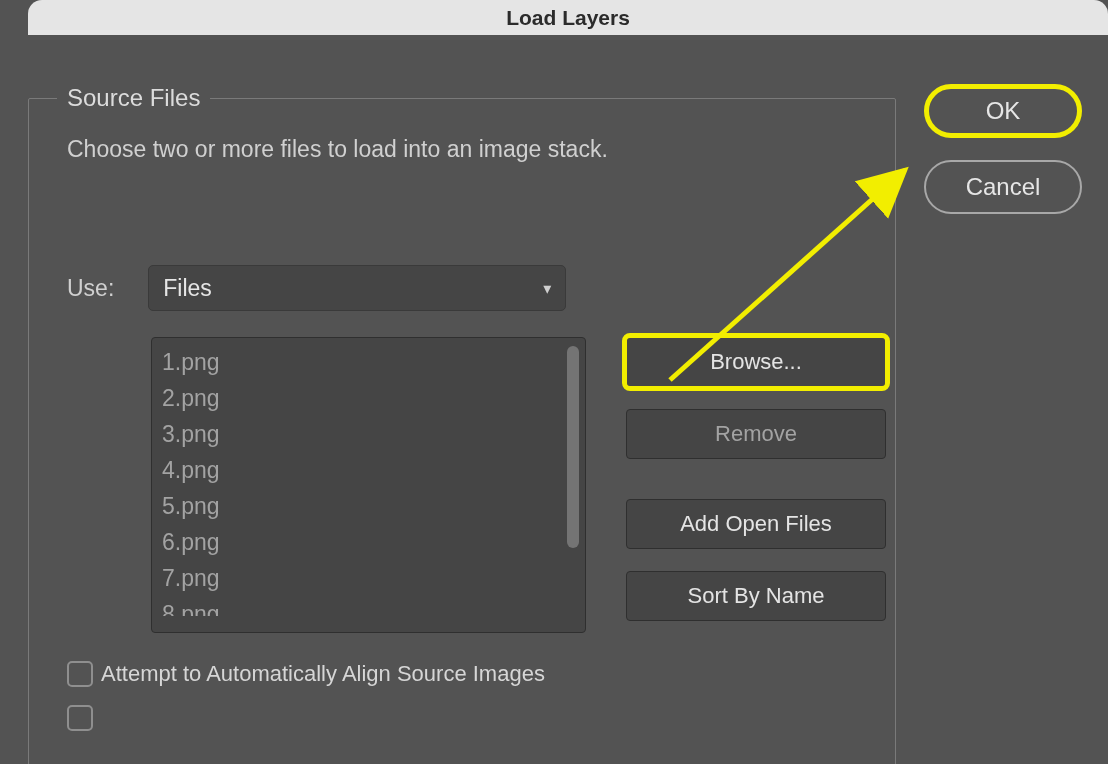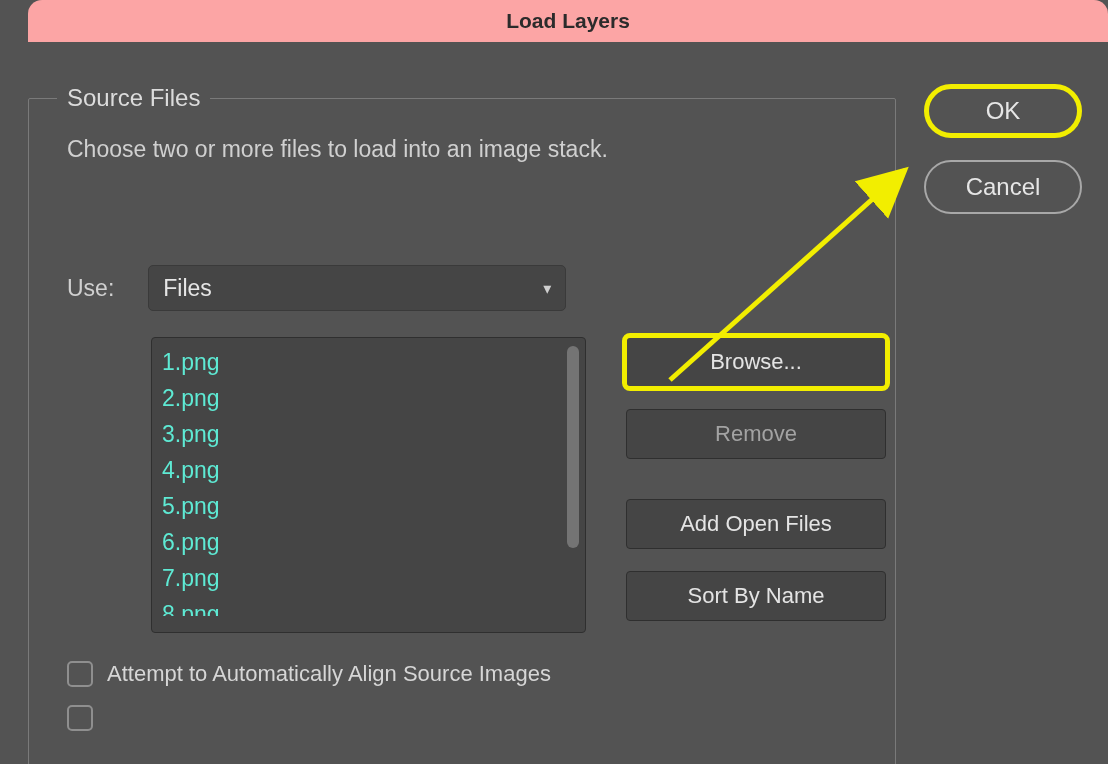--- a/index.html
+++ b/index.html
@@ -5,22 +5,22 @@
   * { box-sizing: border-box; margin: 0; padding: 0; }
   body {
     width: 1108px;
     height: 764px;
     font-family: -apple-system, BlinkMacSystemFont, "Segoe UI", Arial, sans-serif;
     background: #535353;
     overflow: hidden;
     position: relative;
   }
   .titlebar {
-    height: 42px;
-    background: #fca5a5;
+    height: 35px;
+    background: #e5e5e5;
     border-top-left-radius: 14px;
     border-top-right-radius: 14px;
     display: flex;
     align-items: center;
     justify-content: center;
     font-size: 21px;
     font-weight: 700;
     color: #2b2b2b;
     margin-left: 28px;
   }
@@ -90,21 +90,21 @@
     border: 1px solid #2f2f2f;
     border-radius: 4px;
     position: relative;
     overflow: hidden;
   }
   .listbox-inner {
     padding: 6px 4px;
   }
   .list-item {
     font-size: 23px;
-    color: #5eead4;
+    color: #a3a3a3;
     line-height: 36px;
     padding: 0 6px;
     white-space: nowrap;
   }
   .list-item.partial { height: 20px; overflow: hidden; }
   .list-scrollbar {
     position: absolute;
     right: 6px; top: 8px;
     width: 12px; height: 202px;
     background: #747474;
@@ -130,21 +130,21 @@
   }
   .pbtn.disabled { color: #a3a3a3; cursor: default; }
   .pbtn.highlight { outline: 5px solid #f2ee00; outline-offset: -1px; }
   .gap-sm { height: 22px; }
   .gap-md { height: 18px; }
   .check-row {
     display: flex;
     align-items: center;
     margin-left: 38px;
     margin-top: 28px;
-    gap: 14px;
+    gap: 8px;
   }
   .check-row + .check-row { margin-top: 18px; }
   .chkbox {
     width: 26px; height: 26px;
     border: 2px solid #8f8f8f;
     border-radius: 5px;
     background: transparent;
     cursor: pointer;
   }
   .chklabel {

